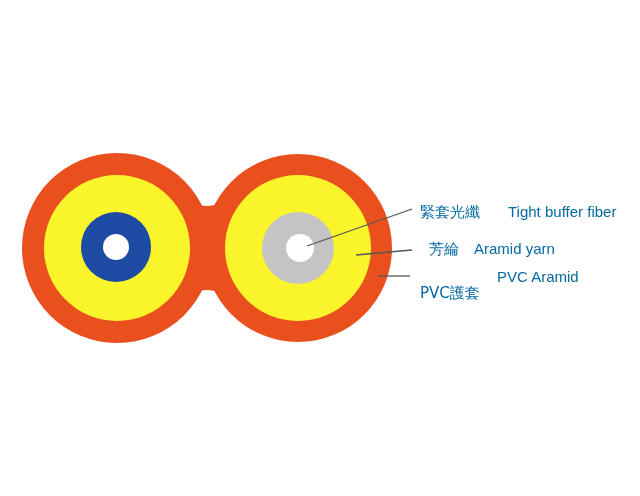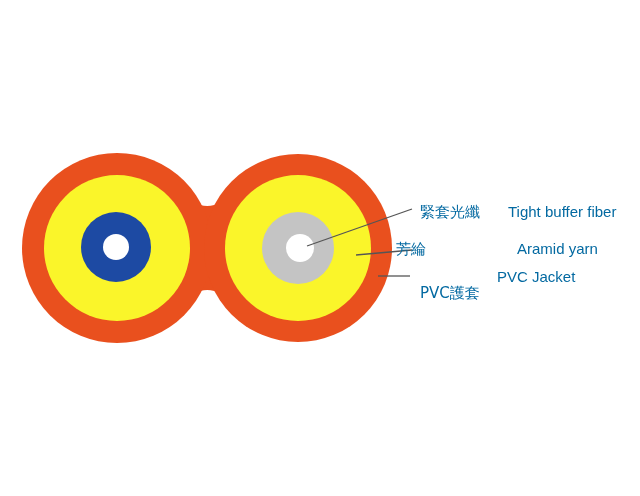--- a/index.html
+++ b/index.html
@@ -30,17 +30,17 @@
   </g>
 
   <line x1="307" y1="246" x2="412" y2="209" stroke="#555555" stroke-width="1.3"></line>
   <line x1="356" y1="255" x2="412" y2="250" stroke="#555555" stroke-width="1.3"></line>
   <line x1="378" y1="276" x2="410" y2="276" stroke="#555555" stroke-width="1.3"></line>
 </svg>
 
 <span class="label zh" style="left:420px; top:203px;">緊套光纖</span>
 <span class="label" style="left:508px; top:203px;">Tight buffer fiber</span>
 
-<span class="label zh" style="left:396px; top:240px;">芳綸</span>
-<span class="label" style="left:474px; top:240px;margin-left:43px;">Aramid yarn</span>
+<span class="label zh" style="left:429px; top:240px;">芳綸</span>
+<span class="label" style="left:474px; top:240px;">Aramid yarn</span>
 
 <span class="label zh" style="left:420px; top:284px;">PVC護套</span>
-<span class="label" style="left:497px; top:268px;">PVC Jacket</span>
+<span class="label" style="left:497px; top:268px;">PVC Aramid</span>
 
 </body></html>

